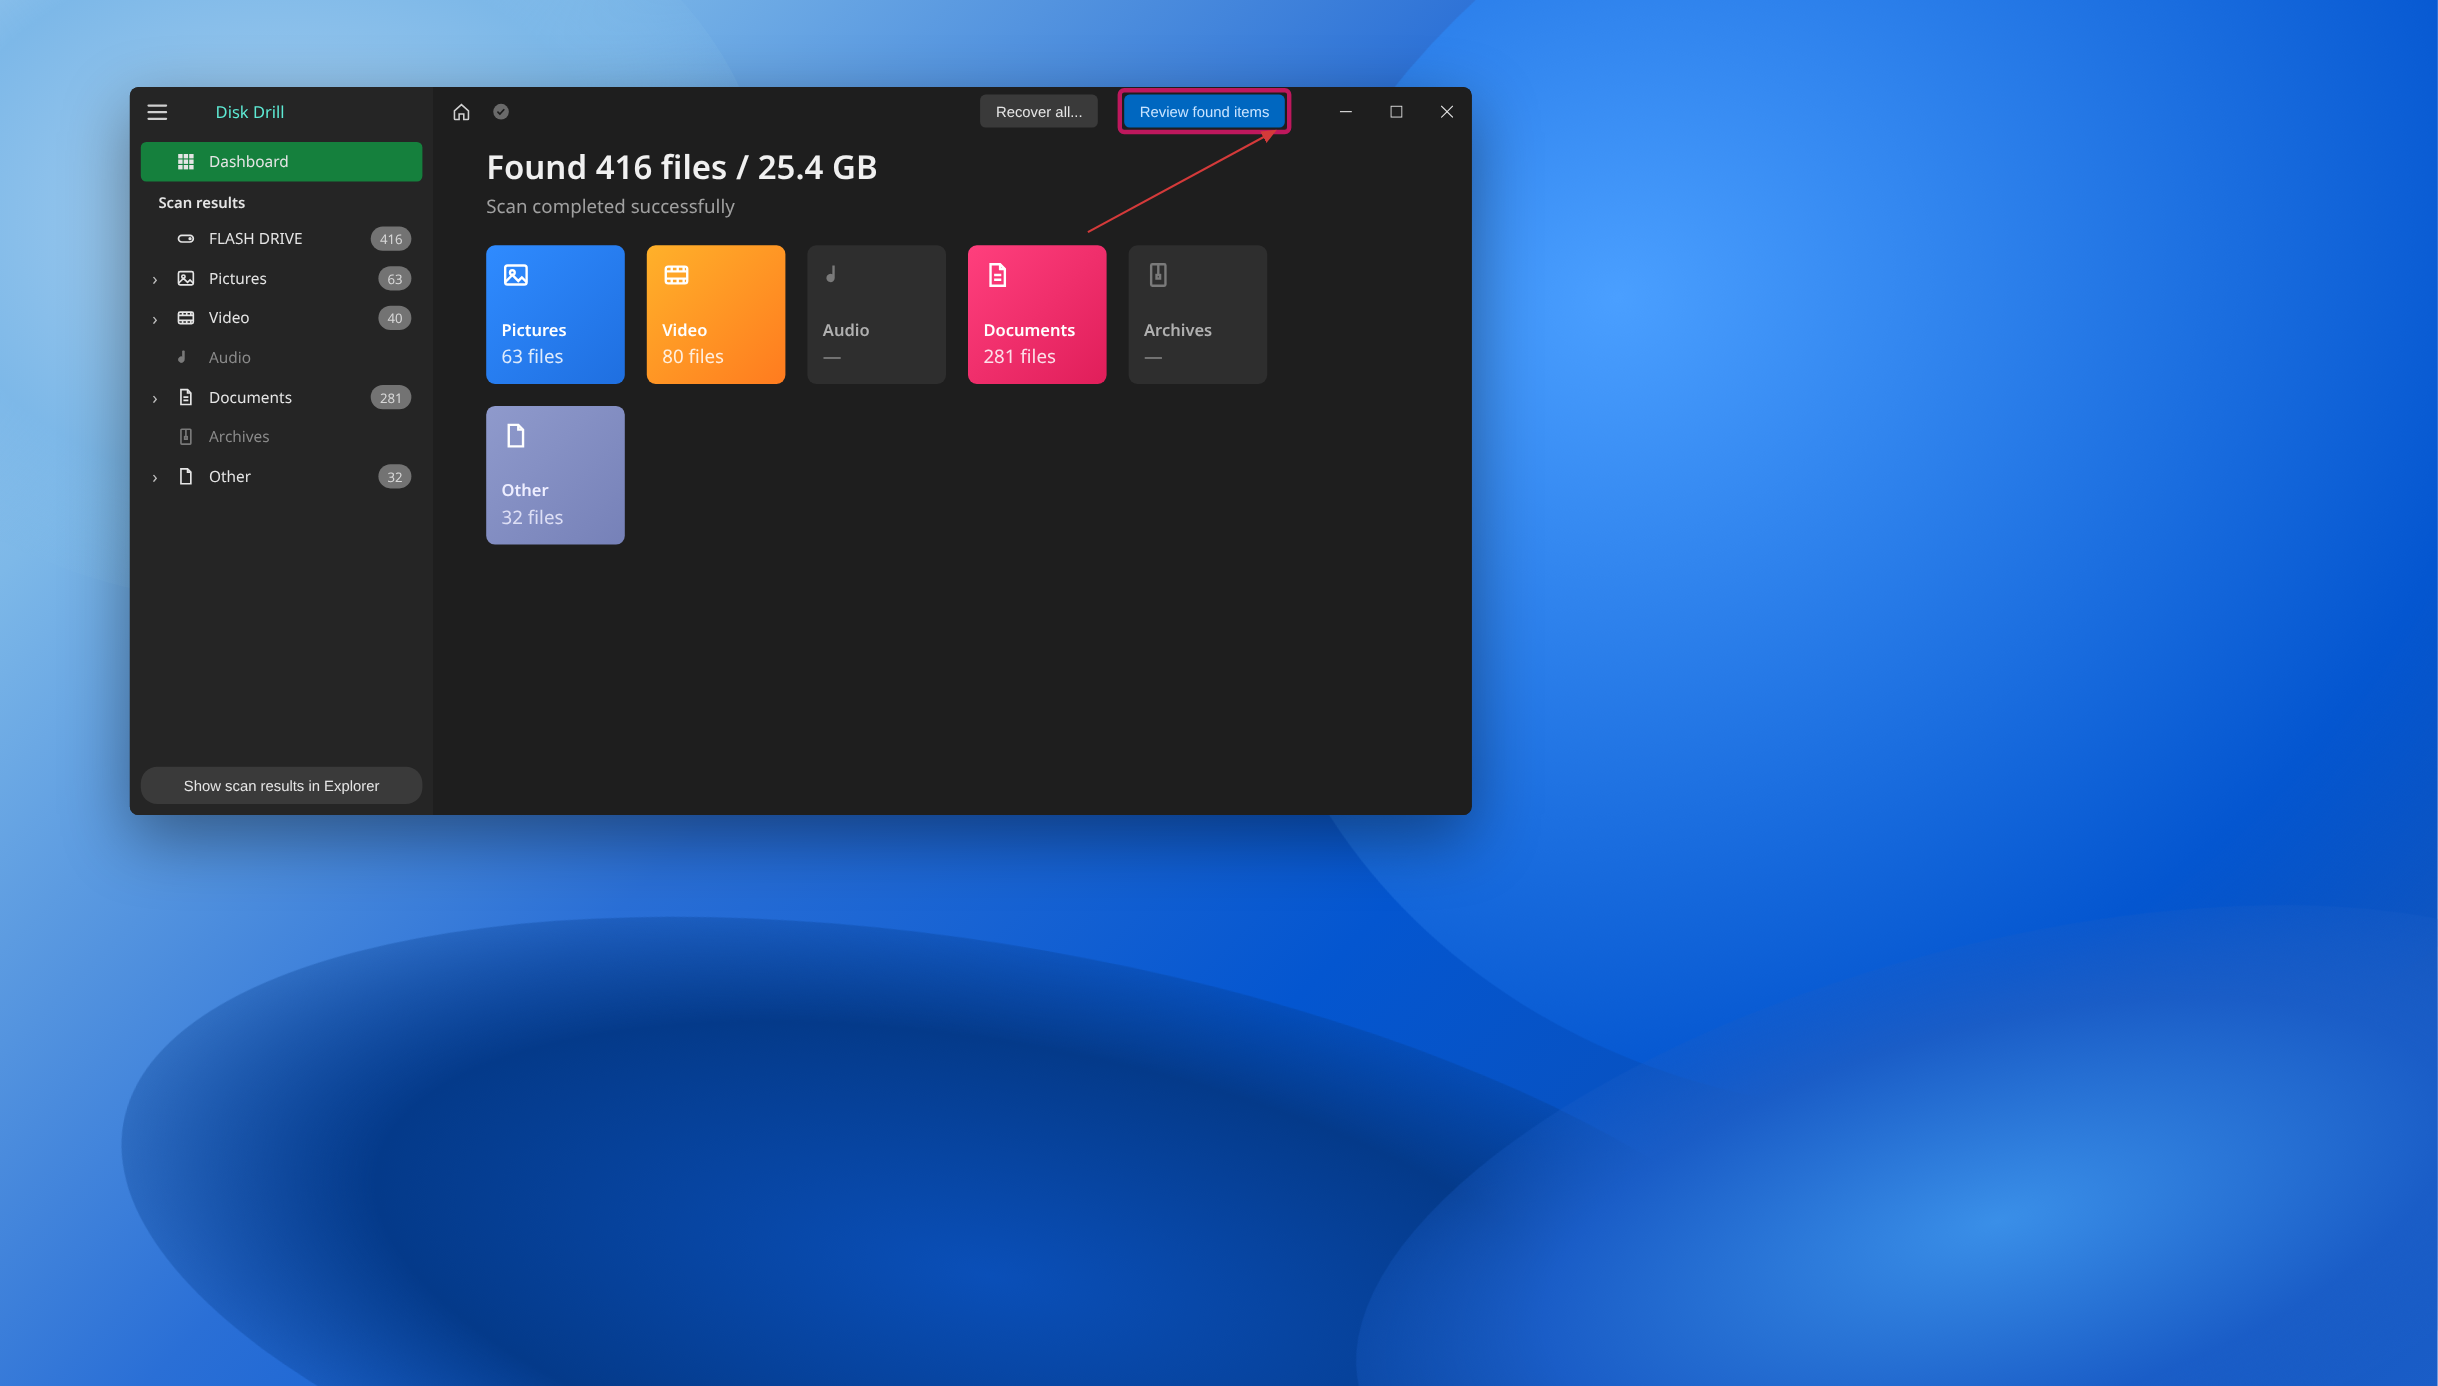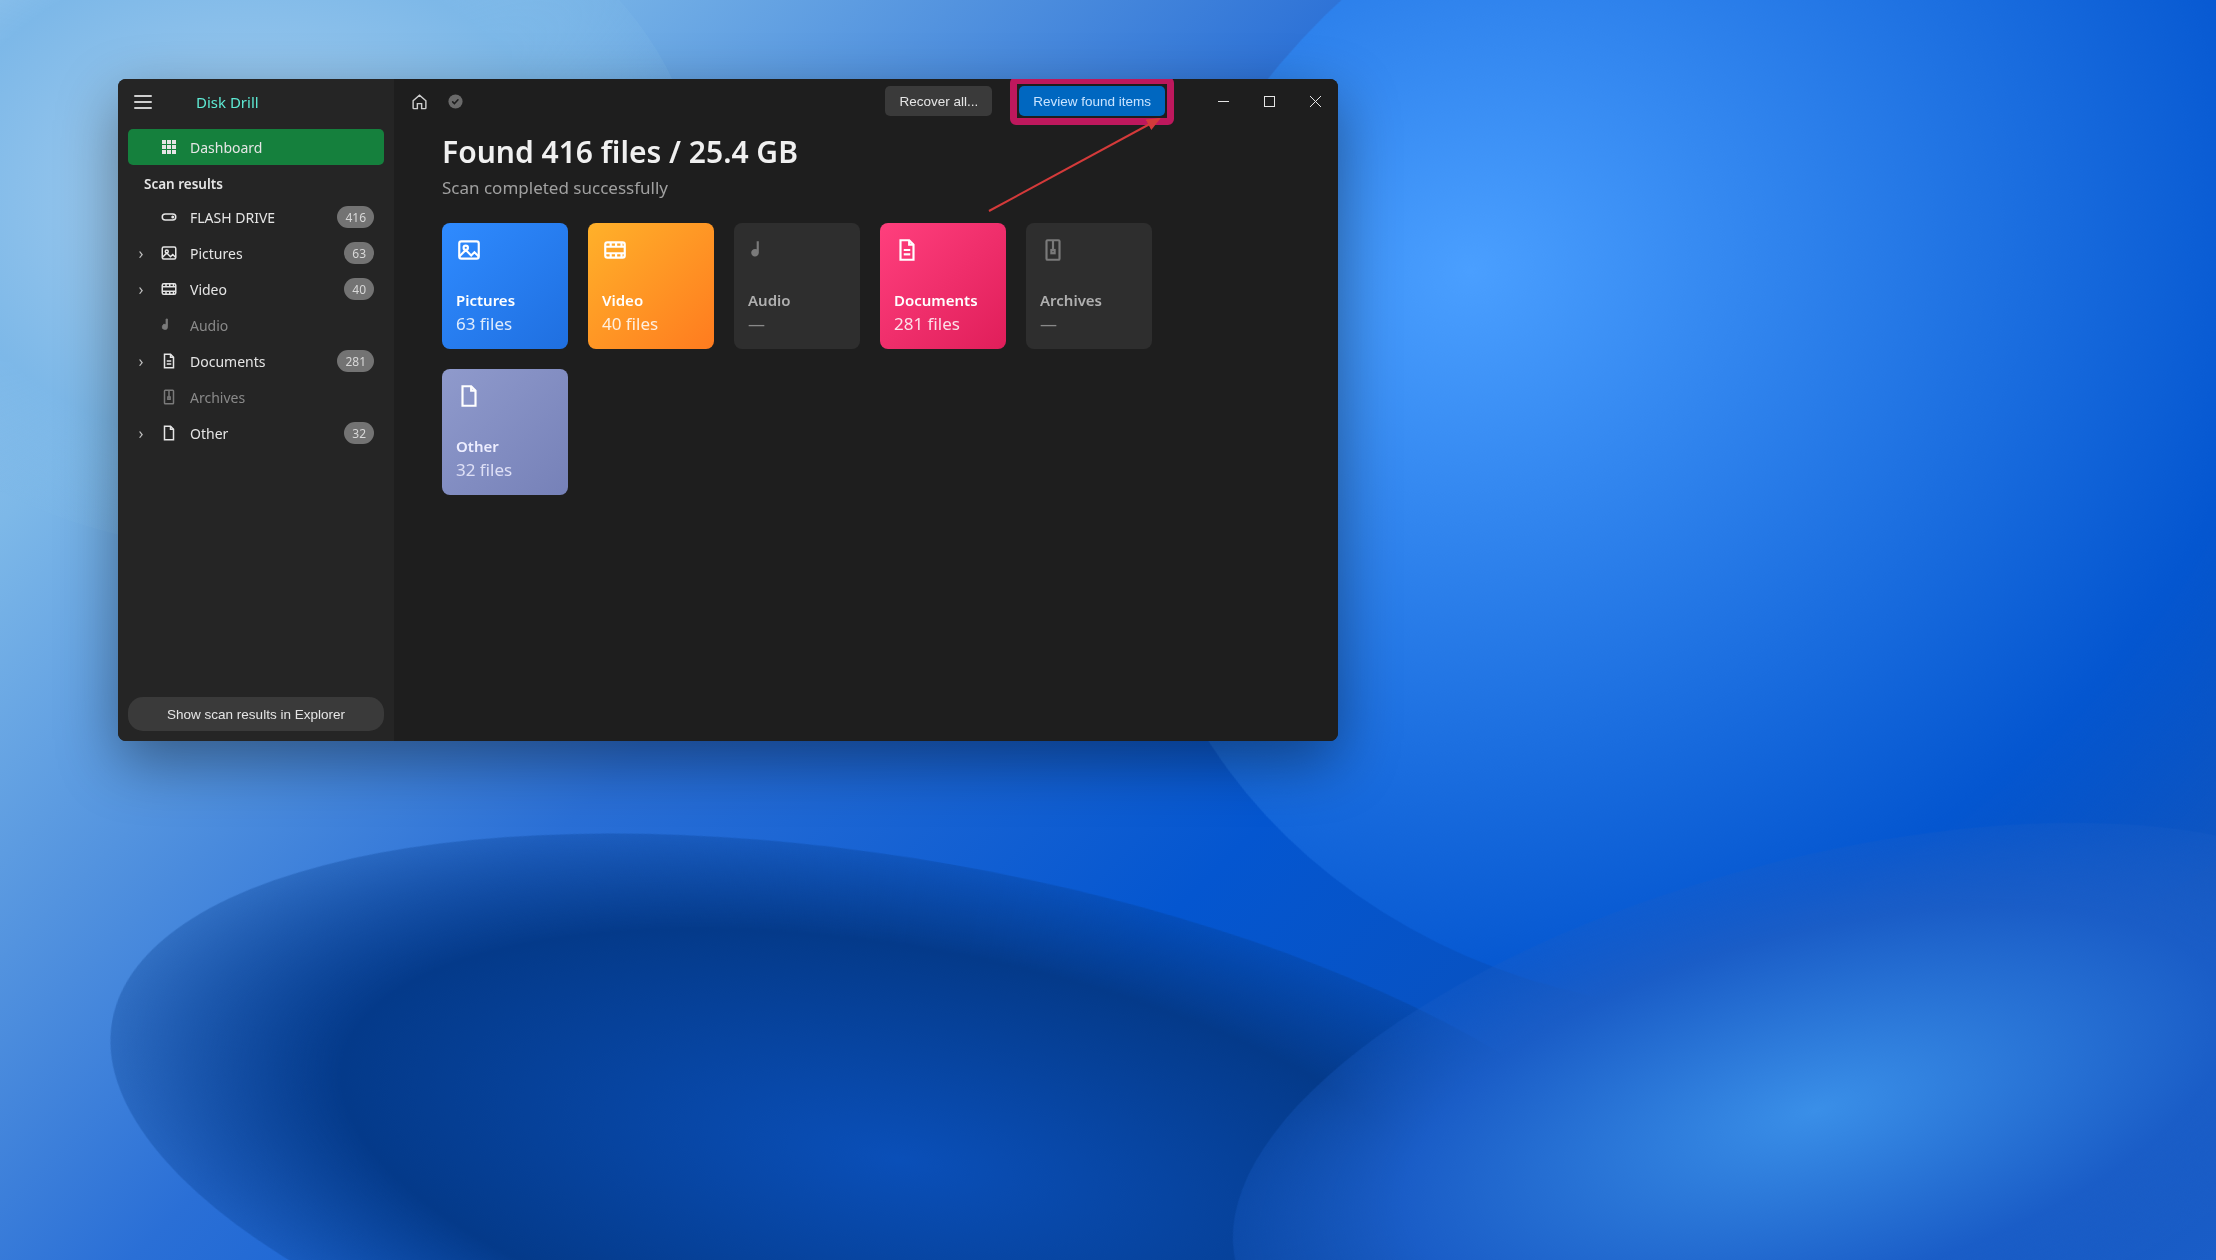--- a/index.html
+++ b/index.html
@@ -132,21 +132,21 @@
     border-radius: 5px;
     padding: 0 14px;
     font-size: 13.5px;
     cursor: pointer;
     display: inline-flex;
     align-items: center;
   }
   .btn-dark { background: #3a3a3a; color: #e5e5e5; margin-right: 8px; }
   .btn-primary { background: #0067c0; color: #c9e4ff; }
   .highlight-box {
-    border: 7px solid #be185d;
+    border: 4px solid #be185d;
     border-radius: 6px;
     padding: 2px;
     display: inline-flex;
   }
   .win-controls {
     display: flex;
     margin-left: 16px;
   }
   .win-btn {
     width: 46px;
@@ -398,21 +398,21 @@
                 <line x1="3" y1="15" x2="21" y2="15"></line>
                 <line x1="8" y1="5" x2="8" y2="9"></line>
                 <line x1="13" y1="5" x2="13" y2="9"></line>
                 <line x1="18" y1="5" x2="18" y2="9"></line>
                 <line x1="8" y1="15" x2="8" y2="19"></line>
                 <line x1="13" y1="15" x2="13" y2="19"></line>
                 <line x1="18" y1="15" x2="18" y2="19"></line>
               </svg>
             </div>
             <div class="card-title">Video</div>
-            <div class="card-sub">40 files</div>
+            <div class="card-sub">80 files</div>
           </div>
           <div class="card dim">
             <div class="card-icon">
               <svg width="26" height="26" viewBox="0 0 24 24" fill="#7a7a7a">
                 <path d="M10 4v10.5a3.5 3.5 0 1 1-2-3.16V4h2z"></path>
               </svg>
             </div>
             <div class="card-title">Audio</div>
             <div class="card-sub">—</div>
           </div>

